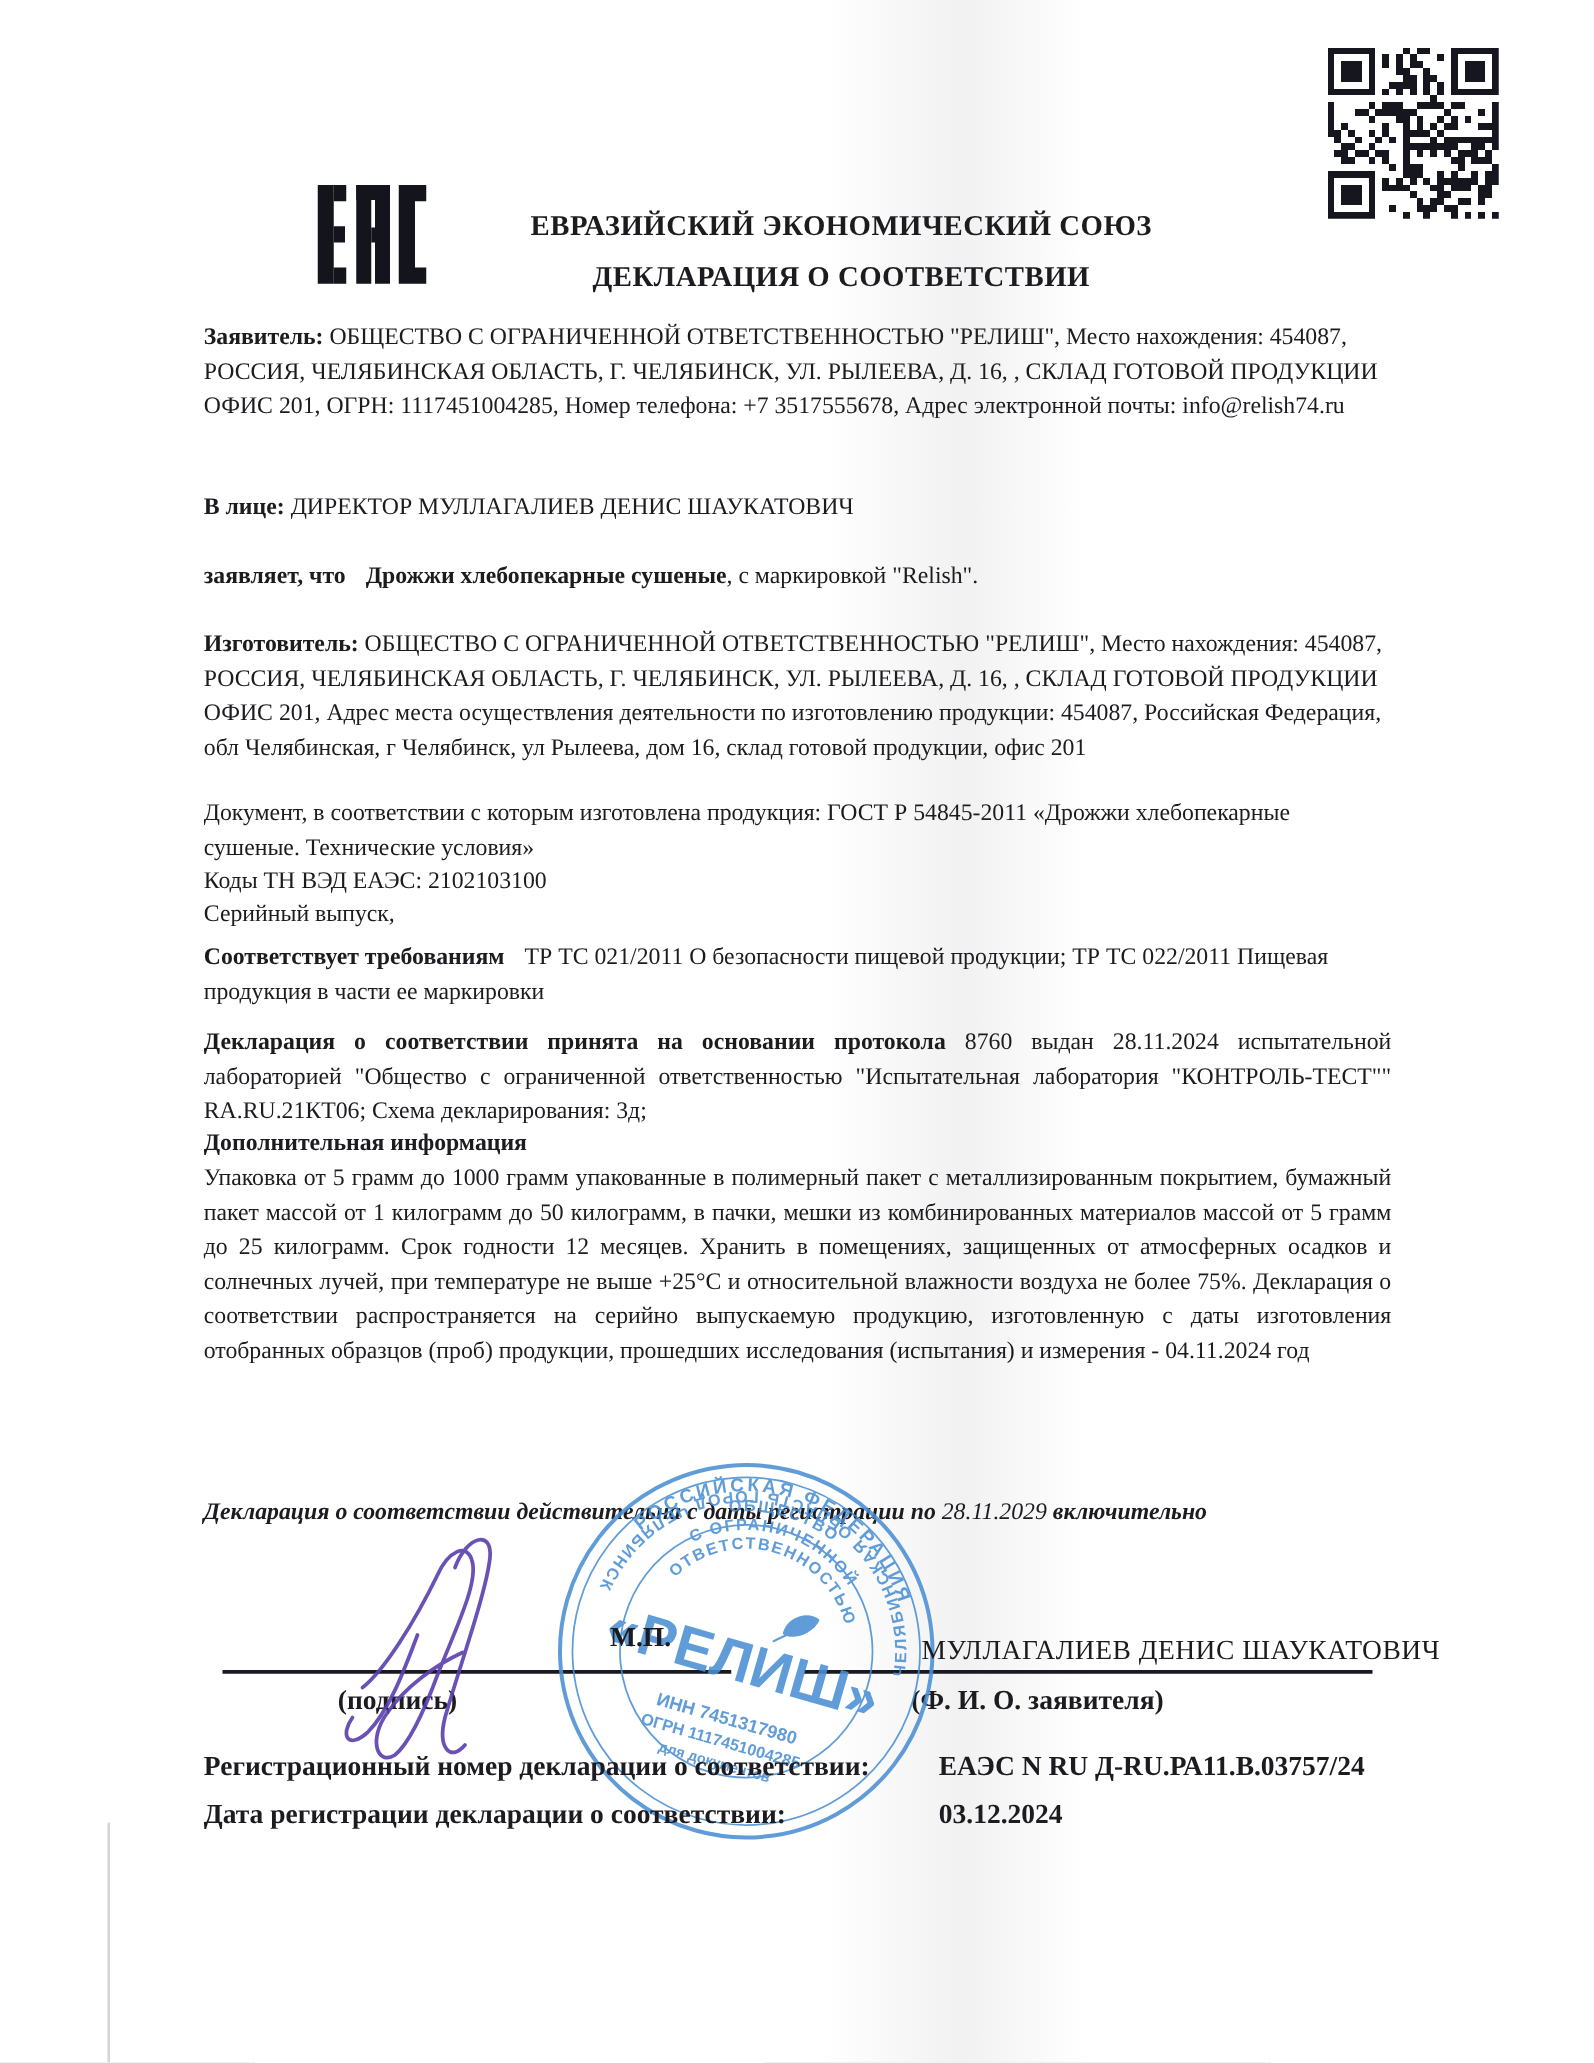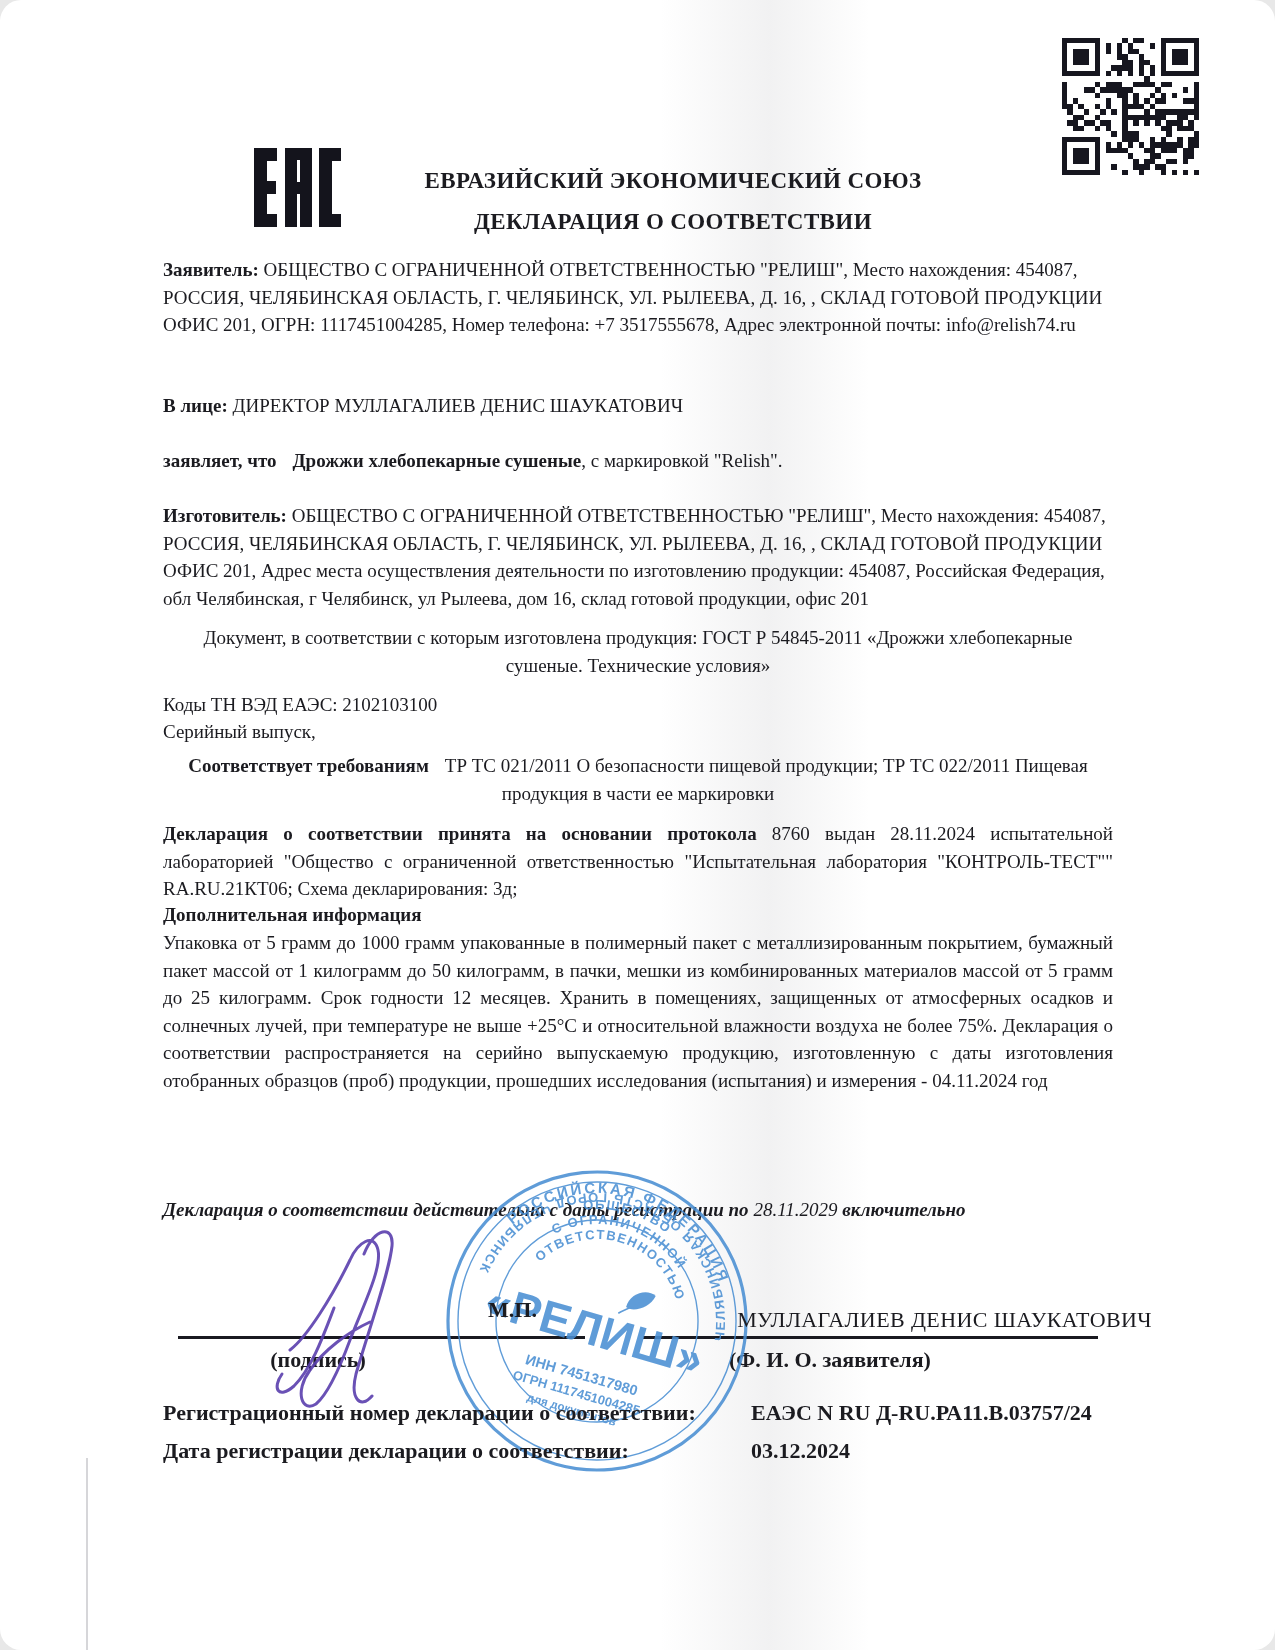--- a/index.html
+++ b/index.html
@@ -4,21 +4,20 @@
 <style>
   html,body{margin:0;padding:0;background:#e8e8e8;}
   #page{
     position:relative;
     width:1275px;height:1650px;
     margin:0 auto;
     background:#ffffff;
     font-family:"Liberation Serif","DejaVu Serif",serif;
     color:#1b1b20;
     overflow:hidden;
-    border-radius:21px;
   }
   .scan-band{
     position:absolute;top:0;left:660px;width:210px;height:1650px;
     background:linear-gradient(90deg, rgba(120,120,128,0) 0%, rgba(120,120,128,0.06) 30%, rgba(120,120,128,0.10) 52%, rgba(120,120,128,0) 100%);
     pointer-events:none;
   }
   .scan-line{
     position:absolute;left:86px;top:1458px;width:2px;height:192px;
     background:rgba(70,70,80,0.22);
   }
@@ -83,25 +82,25 @@
   </div>
 
   <div class="para" style="top:256px;"><span class="b">Заявитель:</span><span> ОБЩЕСТВО С ОГРАНИЧЕННОЙ ОТВЕТСТВЕННОСТЬЮ "РЕЛИШ", Место нахождения: 454087, РОССИЯ, ЧЕЛЯБИНСКАЯ ОБЛАСТЬ, Г. ЧЕЛЯБИНСК, УЛ. РЫЛЕЕВА, Д. 16,  , СКЛАД ГОТОВОЙ ПРОДУКЦИИ ОФИС 201, ОГРН: 1117451004285, Номер телефона: +7 3517555678, Адрес электронной почты: info@relish74.ru</span></div>
 
   <div class="para" style="top:447px;"><span class="b">заявляет, что</span><span class="b gap-left">Дрожжи хлебопекарные сушеные</span><span>, с маркировкой "Relish".</span></div>
 
   <div class="para" style="top:392px;"><span class="b">В лице:</span><span> ДИРЕКТОР МУЛЛАГАЛИЕВ ДЕНИС ШАУКАТОВИЧ</span></div>
 
   <div class="para" style="top:502px;"><span class="b">Изготовитель:</span><span> ОБЩЕСТВО С ОГРАНИЧЕННОЙ ОТВЕТСТВЕННОСТЬЮ "РЕЛИШ", Место нахождения: 454087, РОССИЯ, ЧЕЛЯБИНСКАЯ ОБЛАСТЬ, Г. ЧЕЛЯБИНСК, УЛ. РЫЛЕЕВА, Д. 16,  , СКЛАД ГОТОВОЙ ПРОДУКЦИИ ОФИС 201, Адрес места осуществления деятельности по изготовлению продукции: 454087, Российская Федерация, обл Челябинская, г Челябинск, ул Рылеева, дом 16, склад готовой продукции, офис 201</span></div>
 
-  <div class="para" style="top:624px;text-align:center;">Документ, в соответствии с которым изготовлена продукция: ГОСТ Р 54845-2011 «Дрожжи хлебопекарные сушеные. Технические условия»</div>
+  <div class="para" style="top:637px;">Документ, в соответствии с которым изготовлена продукция: ГОСТ Р 54845-2011 «Дрожжи хлебопекарные сушеные. Технические условия»</div>
   <div class="para" style="top:691px;">Коды ТН ВЭД ЕАЭС: 2102103100</div>
   <div class="para" style="top:718px;">Серийный выпуск,</div>
 
-  <div class="para" style="top:752px;text-align:center;"><span class="b">Соответствует требованиям</span><span class="gap-left">ТР ТС 021/2011 О безопасности пищевой продукции; ТР ТС 022/2011 Пищевая продукция в части ее маркировки</span></div>
+  <div class="para" style="top:752px;"><span class="b">Соответствует требованиям</span><span class="gap-left">ТР ТС 021/2011 О безопасности пищевой продукции; ТР ТС 022/2011 Пищевая продукция в части ее маркировки</span></div>
 
   <div class="para just" style="top:820px;"><span class="b">Декларация о соответствии принята на основании протокола</span><span> 8760 выдан 28.11.2024 испытательной лабораторией "Общество с ограниченной ответственностью "Испытательная лаборатория "КОНТРОЛЬ-ТЕСТ"" RA.RU.21КТ06; Схема декларирования: 3д;</span></div>
 
   <div class="para b" style="top:901px;">Дополнительная информация</div>
   <div class="para just" style="top:929px;">Упаковка от 5 грамм до 1000 грамм упакованные в полимерный пакет с металлизированным покрытием, бумажный пакет массой от 1 килограмм до 50 килограмм, в пачки, мешки из комбинированных материалов массой от 5 грамм до 25 килограмм. Срок годности 12 месяцев. Хранить в помещениях, защищенных от атмосферных осадков и солнечных лучей, при температуре не выше +25°С и относительной влажности воздуха не более 75%. Декларация о соответствии распространяется на серийно выпускаемую продукцию, изготовленную с даты изготовления отобранных образцов (проб) продукции, прошедших исследования (испытания) и измерения - 04.11.2024 год</div>
 
   <div class="para" style="top:1196px;font-style:italic;"><span class="b">Декларация о соответствии действительна с даты регистрации по</span><span> 28.11.2029 </span><span class="b">включительно</span></div>
 
   <div class="mp">М.П.</div>
   <div class="signer-name">МУЛЛАГАЛИЕВ ДЕНИС ШАУКАТОВИЧ</div>

